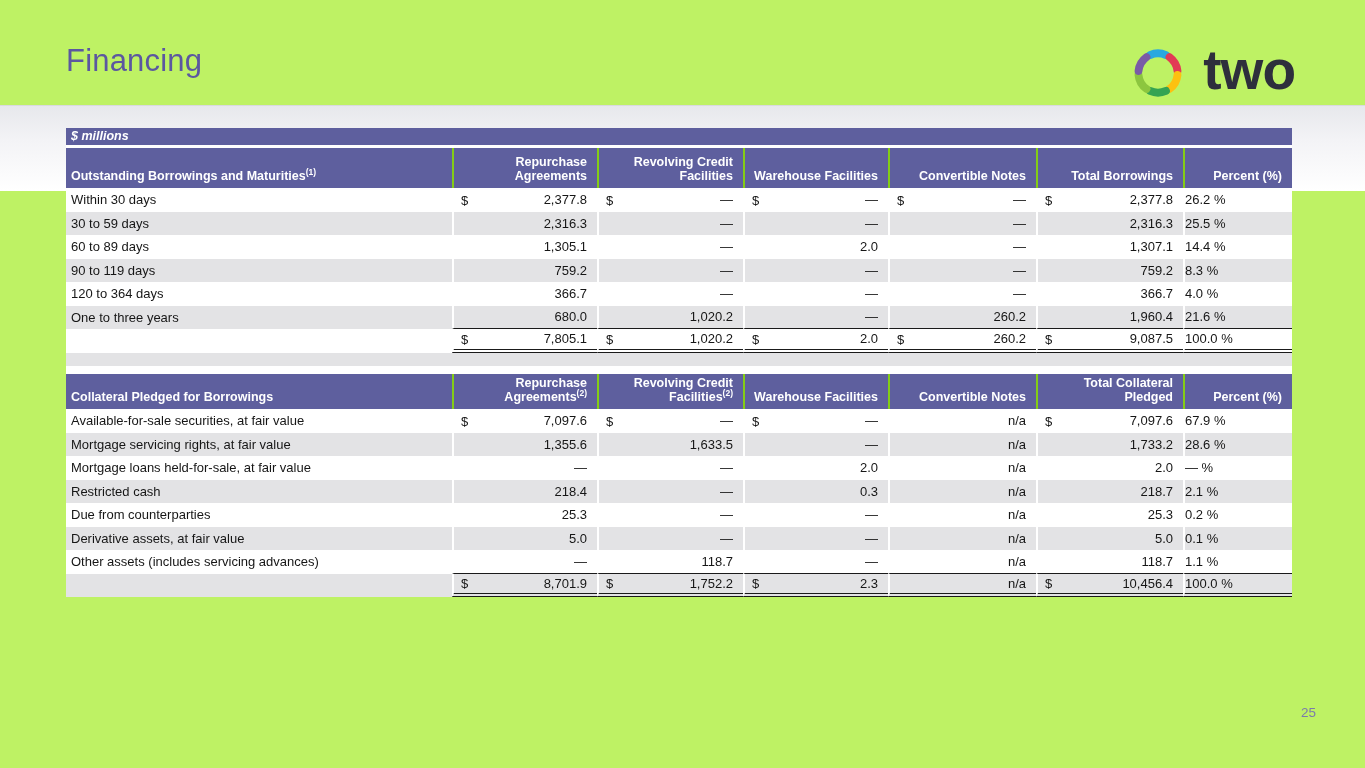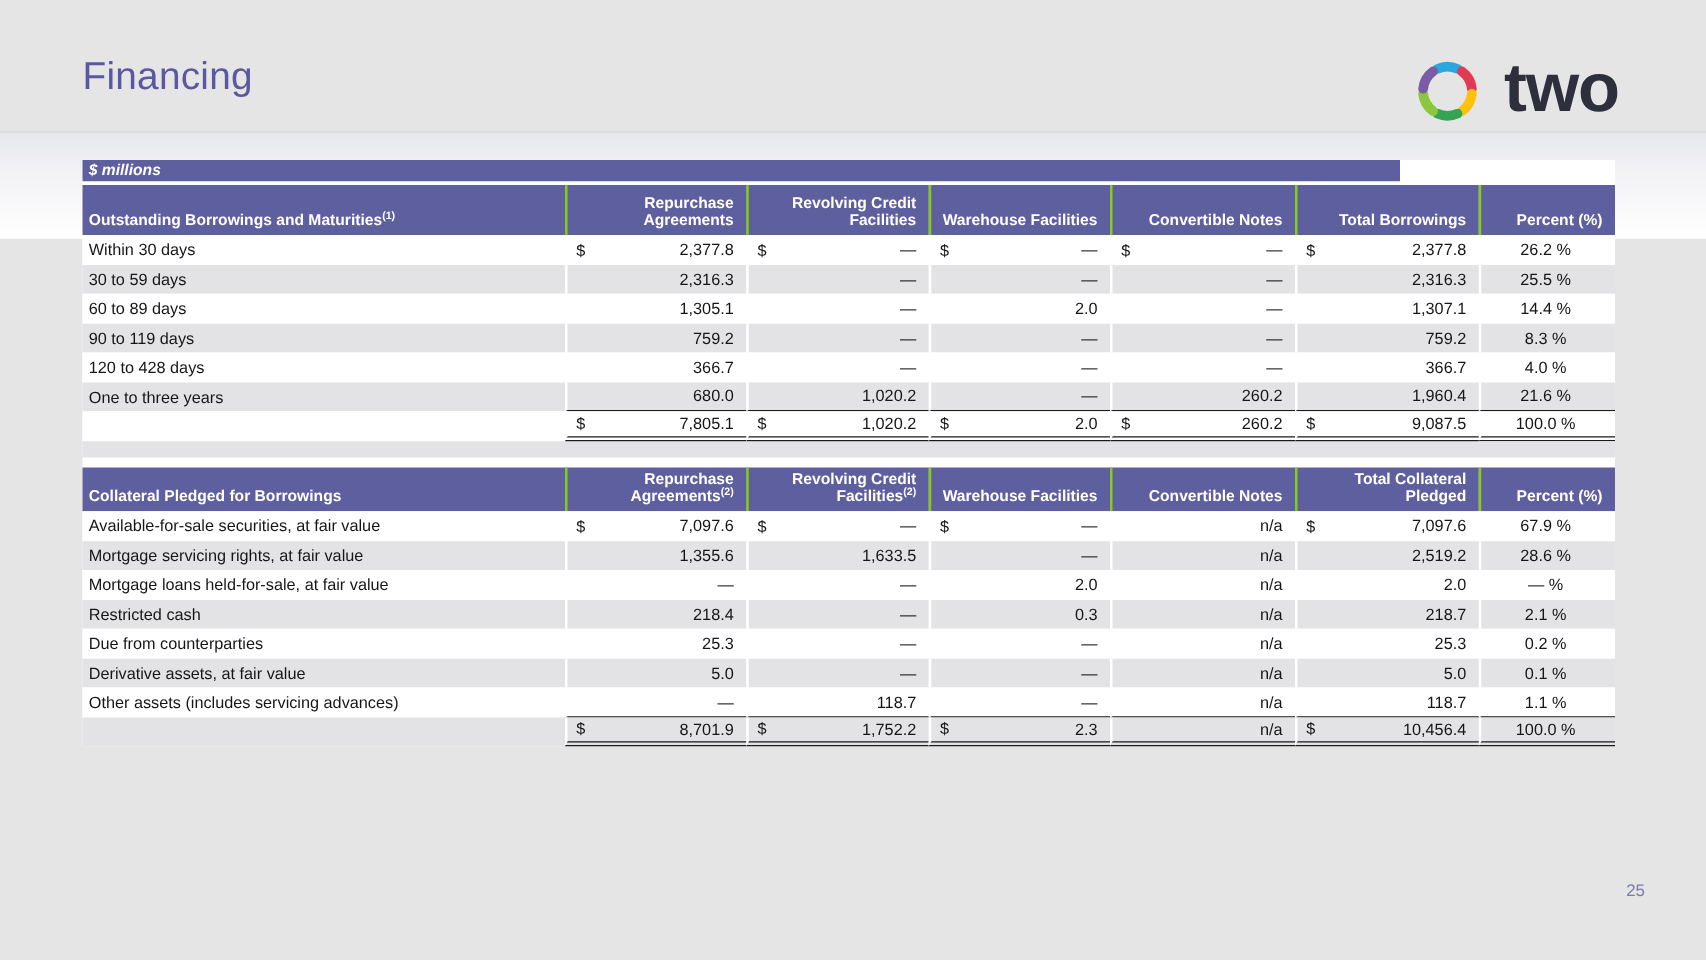--- a/index.html
+++ b/index.html
@@ -1,53 +1,53 @@
 <!DOCTYPE html>
 <html style="--header-purple: #5e5f9e; --stripe-gray: #e3e3e5; --title-purple: #5b57a0; --wordmark-ink: #2e2f3c; --pagenum-purple: #7b7bab;"><head>
 <meta charset="utf-8">
 <style>
   * { margin:0; padding:0; box-sizing:border-box; }
   html,body { width:1365px; height:768px; background:#ffffff; overflow:hidden;
               font-family:"Liberation Sans", sans-serif; }
-  .slide { position:relative; width:1365px; height:768px; background:#e5e5e5; }
+  .slide { position:relative; width:1365px; height:768px; background:#bef264; }
 
   .top-band { position:absolute; top:105px; left:0; width:1365px; height:86px;
               border-top:1px solid #d9dade;
               background:linear-gradient(to bottom,#e7e8ec 0%,#f3f3f6 40%,#ffffff 100%); }
 
   .page-title { position:absolute; left:66px; top:43px; font-size:31px; font-weight:400;
                 color:var(--title-purple); letter-spacing:0.2px; }
 
   .logo { position:absolute; top:39px; right:70px; display:flex; align-items:center; gap:12px; }
   .logo svg { display:block; }
   .wordmark { font-size:55px; font-weight:700; color:var(--wordmark-ink); line-height:1;
               letter-spacing:-1px; padding-bottom:6px; }
 
   .tables-wrap { position:absolute; left:66px; top:128px; width:1226px; background:#fff; }
 
-  .units-band { width:1054px; height:17px; background:var(--header-purple); color:#fff;
+  .units-band { width:1226px; height:17px; background:var(--header-purple); color:#fff;
                 font-size:12.5px; font-weight:bold; font-style:italic;
                 padding:1px 0 0 5px; margin-bottom:3px; line-height:15px; }
 
   table.fin-table { border-collapse:separate; border-spacing:0; table-layout:fixed;
                     width:1226px; }
   .fin-table th { background:var(--header-purple); color:#fff; font-size:12.5px; font-weight:bold;
                   vertical-align:bottom; text-align:right; padding:2px 10px 4px 6px;
                   line-height:1.18; border-left:2px solid #84cc16; }
   .fin-table th.lbl { text-align:left; padding-left:5px; border-left:none;margin-left:12px; }
   .t1 th { height:40px; }
   .t2 th { height:30px; }
 
   .fin-table td { height:23.5px; font-size:13px; color:#161616; vertical-align:middle;
                   border-left:2px solid #fff; background:#fff; }
   .fin-table td.lbl { padding-left:5px; border-left:none; text-align:left; }
   .fin-table tr.shade td { background:var(--stripe-gray); }
   .fin-table td.num { position:relative; text-align:right; padding-right:10px; }
   .fin-table td.num .d { position:absolute; left:7px; top:50%; transform:translateY(-50%); }
-  .fin-table td.pct { text-align:center; padding-right:4px; }
+  .fin-table td.pct { text-align:left; padding-right:4px; }
 
   .fin-table tr.last td.num, .fin-table tr.last td.pct { border-bottom:1.5px solid #1a1a1a; }
   .fin-table tr.total td.num, .fin-table tr.total td.pct { border-bottom:4px double #1a1a1a; }
 
   sup { font-size:8.5px; line-height:0; vertical-align:super; letter-spacing:0; }
 
   .spacer-gray { width:1226px; height:13px; background:var(--stripe-gray); margin-bottom:8px; }
 
   .page-number { position:absolute; top:705px; right:49px; font-size:13.5px;
                  color:var(--pagenum-purple); }
@@ -126,21 +126,21 @@
             <tr class="shade">
               <td class="lbl">90 to 119 days</td>
               <td class="num"><span class="v">759.2</span></td>
               <td class="num"><span class="v">—</span></td>
               <td class="num"><span class="v">—</span></td>
               <td class="num"><span class="v">—</span></td>
               <td class="num"><span class="v">759.2</span></td>
               <td class="pct">8.3 %</td>
             </tr>
             <tr class="">
-              <td class="lbl">120 to 428 days</td>
+              <td class="lbl">120 to 364 days</td>
               <td class="num"><span class="v">366.7</span></td>
               <td class="num"><span class="v">—</span></td>
               <td class="num"><span class="v">—</span></td>
               <td class="num"><span class="v">—</span></td>
               <td class="num"><span class="v">366.7</span></td>
               <td class="pct">4.0 %</td>
             </tr>
             <tr class="shade last">
               <td class="lbl">One to three years</td>
               <td class="num"><span class="v">680.0</span></td>
@@ -192,21 +192,21 @@
               <td class="num"><span class="v">n/a</span></td>
               <td class="num"><span class="d">$</span><span class="v">7,097.6</span></td>
               <td class="pct">67.9 %</td>
             </tr>
             <tr class="shade">
               <td class="lbl">Mortgage servicing rights, at fair value</td>
               <td class="num"><span class="v">1,355.6</span></td>
               <td class="num"><span class="v">1,633.5</span></td>
               <td class="num"><span class="v">—</span></td>
               <td class="num"><span class="v">n/a</span></td>
-              <td class="num"><span class="v">2,519.2</span></td>
+              <td class="num"><span class="v">1,733.2</span></td>
               <td class="pct">28.6 %</td>
             </tr>
             <tr class="">
               <td class="lbl">Mortgage loans held-for-sale, at fair value</td>
               <td class="num"><span class="v">—</span></td>
               <td class="num"><span class="v">—</span></td>
               <td class="num"><span class="v">2.0</span></td>
               <td class="num"><span class="v">n/a</span></td>
               <td class="num"><span class="v">2.0</span></td>
               <td class="pct">— %</td>

